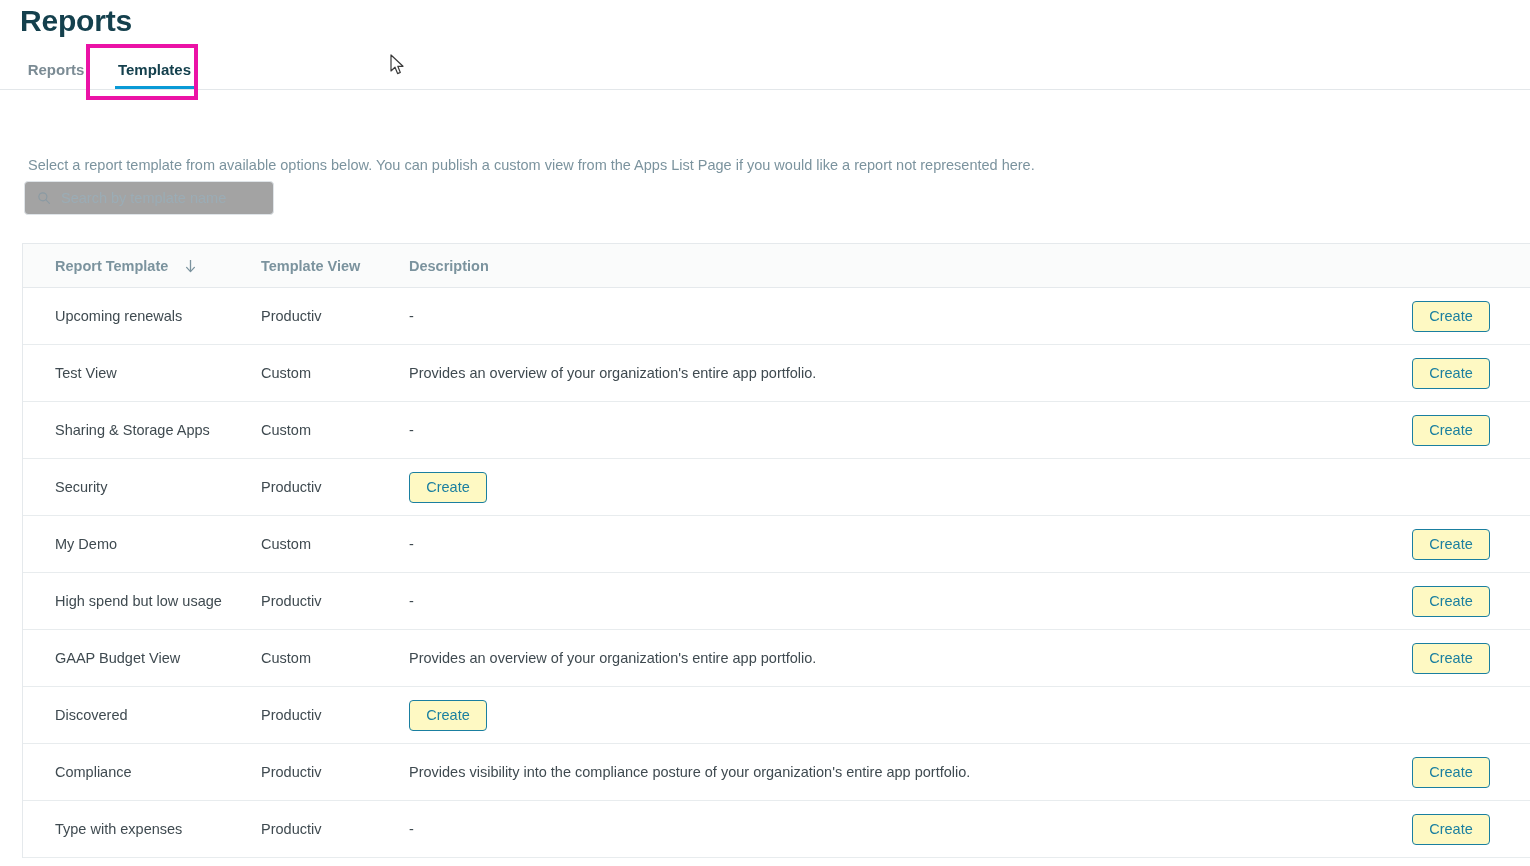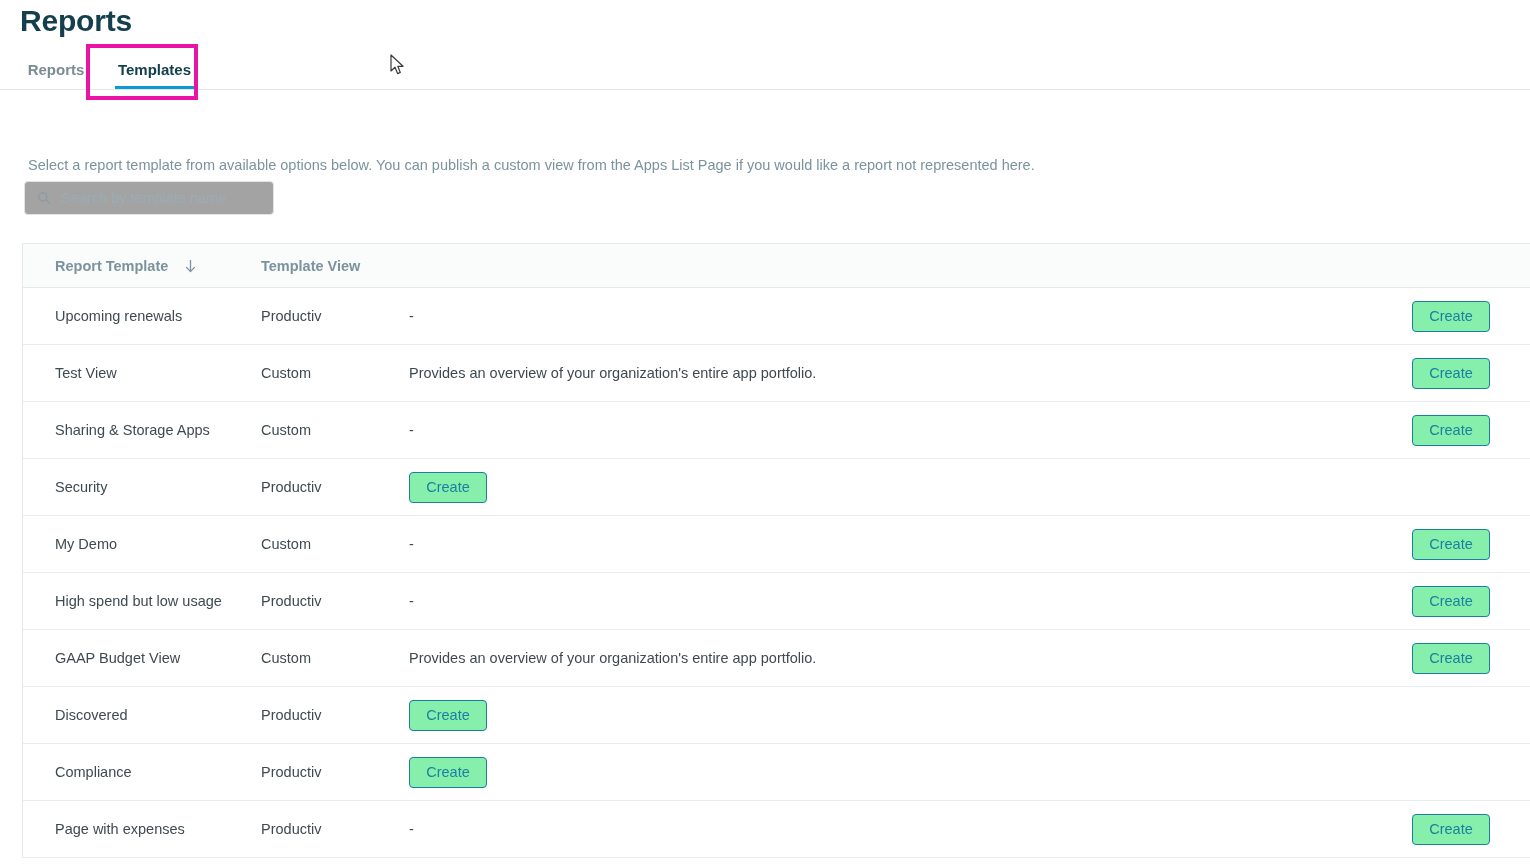--- a/index.html
+++ b/index.html
@@ -106,21 +106,21 @@
     white-space: nowrap; overflow: hidden; text-overflow: ellipsis;
   }
   .cell-name { width: 238px; padding-left: 32px; }
   .cell-type { width: 148px; }
   .cell-desc { flex: 1 1 auto; padding-right: 16px; }
   .cell-action { width: 130px; display: flex; align-items: center; }
 
   .create-btn {
     width: 78px; height: 31px;
     border: 1px solid #1a7fa0; border-radius: 4px;
-    background: #86efac; color: #1a7fa0;
+    background: #fef9c3; color: #1a7fa0;
     font-size: 14.5px; font-family: "Liberation Sans", sans-serif;
     cursor: pointer; line-height: 1;
     display: flex; align-items: center; justify-content: center;
   }
 </style>
 </head>
 <body>
 
 <div class="page">
 
@@ -152,20 +152,23 @@
       <div class="th col-a">
         <span>Report Template</span>
         <svg class="sort-icon" viewBox="0 0 13 14">
           <line x1="6.5" y1="1" x2="6.5" y2="12.2" stroke="#7b939e" stroke-width="1.3"></line>
           <path d="M2.6 8.4 L6.5 12.6 L10.4 8.4" fill="none" stroke="#7b939e" stroke-width="1.3" stroke-linecap="round" stroke-linejoin="round"></path>
         </svg>
       </div>
       <div class="th col-b">
         <span>Template View</span>
       </div>
+      <div class="th col-c">
+        <span>Description</span>
+      </div>
       <div class="th col-d"></div>
     </div>
     <div id="tbody">
         <div class="row">
           <div class="cell cell-name">Upcoming renewals</div>
           <div class="cell cell-type">Productiv</div>
           <div class="cell cell-desc">-</div>
           <div class="cell-action">
             <button class="create-btn">Create</button>
           </div>
@@ -220,26 +223,27 @@
         <div class="row">
           <div class="cell cell-name">Discovered</div>
           <div class="cell cell-type">Productiv</div>
           <div class="cell-action">
             <button class="create-btn">Create</button>
           </div>
         </div>
         <div class="row">
           <div class="cell cell-name">Compliance</div>
           <div class="cell cell-type">Productiv</div>
-          <div class="cell-action">
-            <button class="create-btn">Create</button>
-          </div>
-        </div>
-        <div class="row">
-          <div class="cell cell-name">Page with expenses</div>
+          <div class="cell cell-desc">Provides visibility into the compliance posture of your organization's entire app portfolio.</div>
+          <div class="cell-action">
+            <button class="create-btn">Create</button>
+          </div>
+        </div>
+        <div class="row">
+          <div class="cell cell-name">Type with expenses</div>
           <div class="cell cell-type">Productiv</div>
           <div class="cell cell-desc">-</div>
           <div class="cell-action">
             <button class="create-btn">Create</button>
           </div>
         </div>
       </div>
   </div>
 
 </div>

